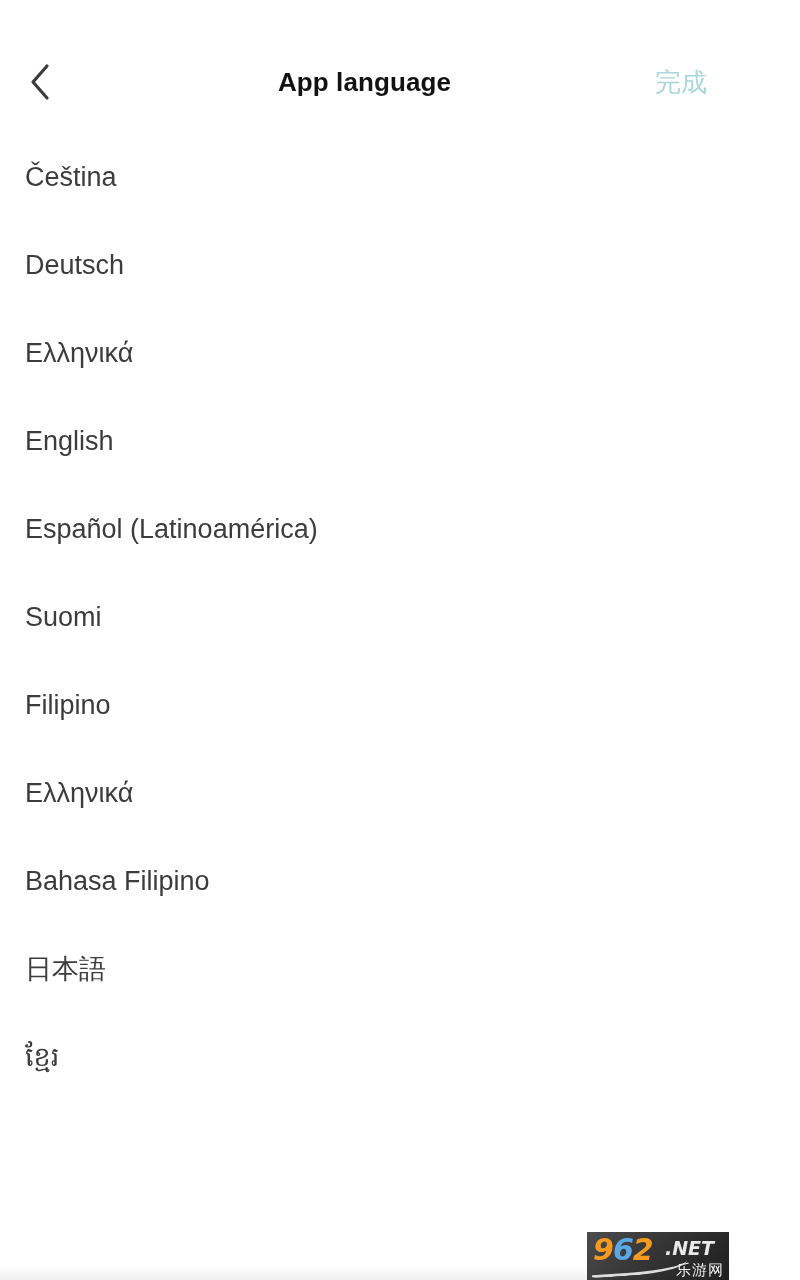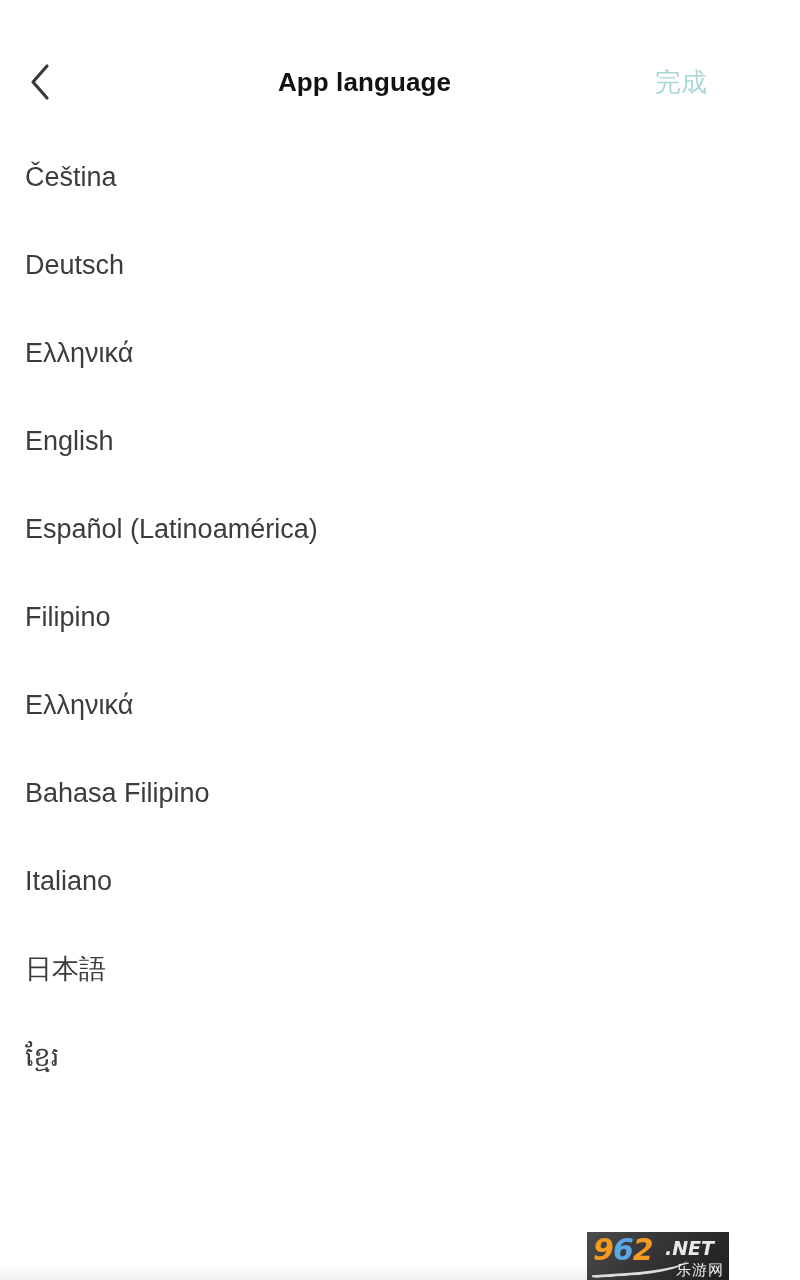--- a/index.html
+++ b/index.html
@@ -208,30 +208,30 @@
     <div class="lang-row">
       <span class="lang-label">Ελληνικά</span>
     </div>
     <div class="lang-row">
       <span class="lang-label">English</span>
     </div>
     <div class="lang-row">
       <span class="lang-label">Español (Latinoamérica)</span>
     </div>
     <div class="lang-row">
+      <span class="lang-label">Suomi</span>
+    </div>
+    <div class="lang-row">
       <span class="lang-label">Filipino</span>
     </div>
     <div class="lang-row">
       <span class="lang-label">Ελληνικά</span>
     </div>
     <div class="lang-row">
       <span class="lang-label">Bahasa Filipino</span>
-    </div>
-    <div class="lang-row">
-      <span class="lang-label">Italiano</span>
     </div>
     <div class="lang-row">
       <span class="lang-label">日本語</span>
     </div>
     <div class="lang-row">
       <span class="lang-label">ខ្មែរ</span>
     </div>
   </div>
 
   <div class="bottom-hairline"></div>

